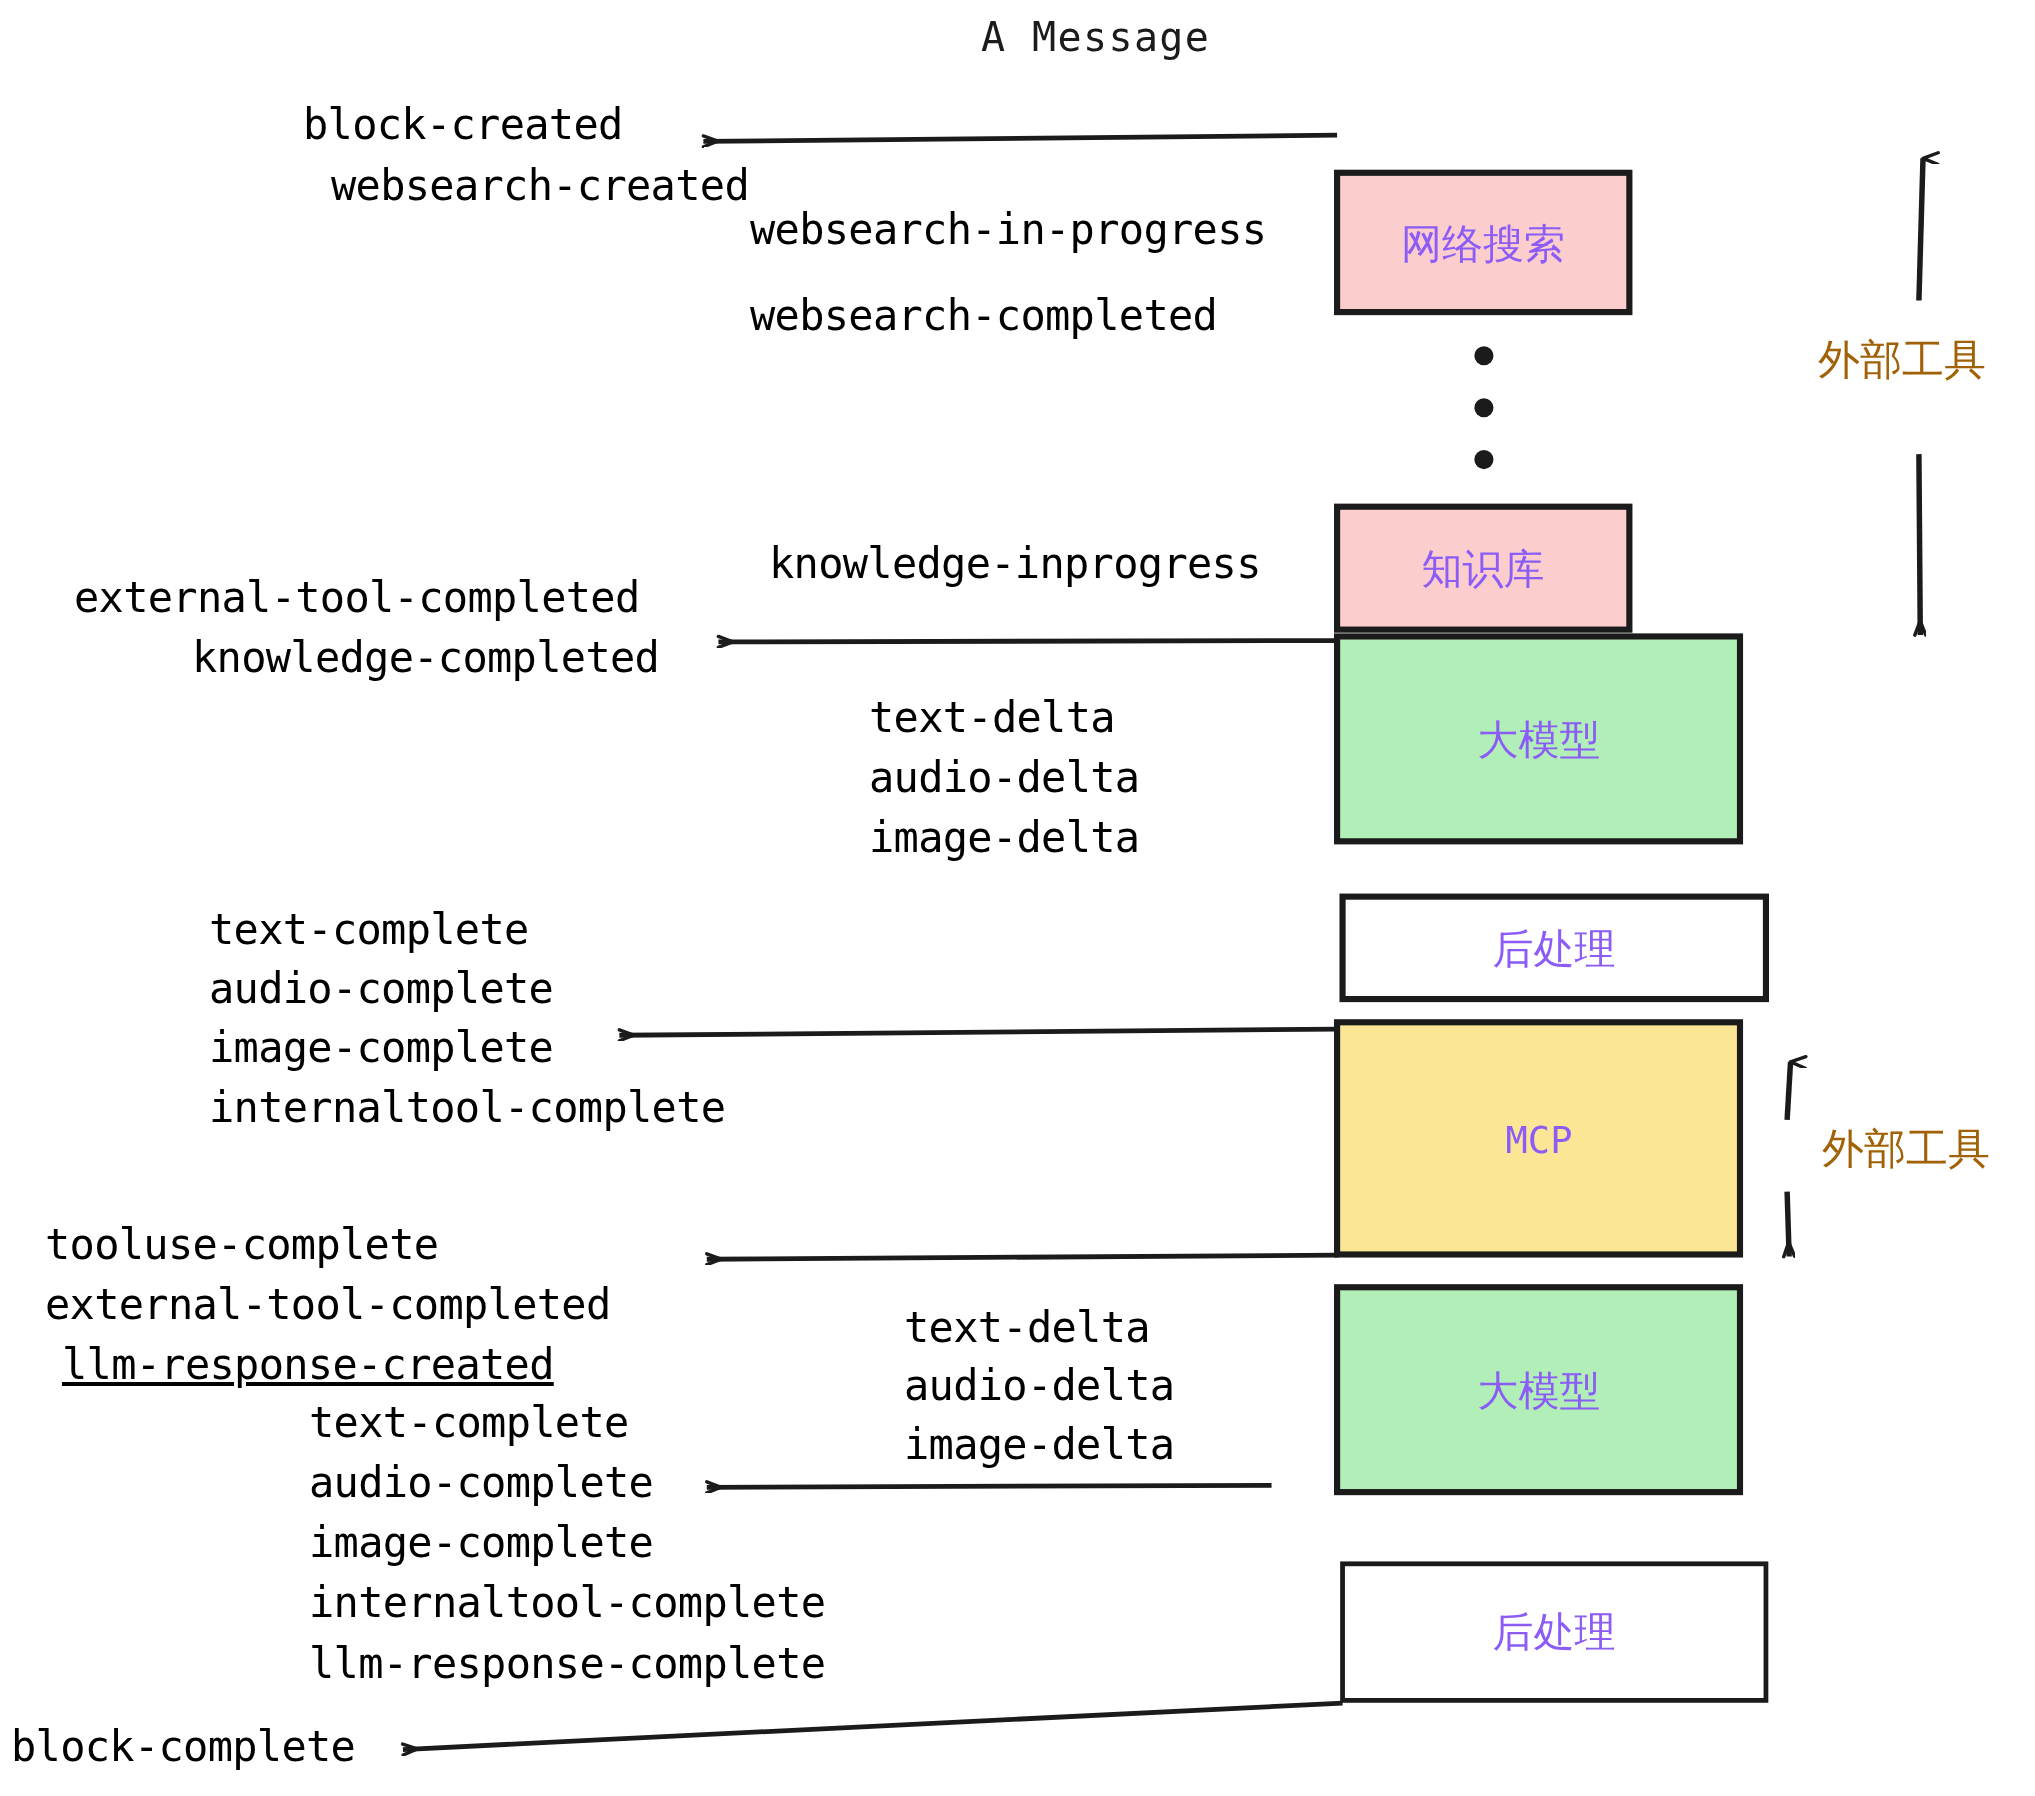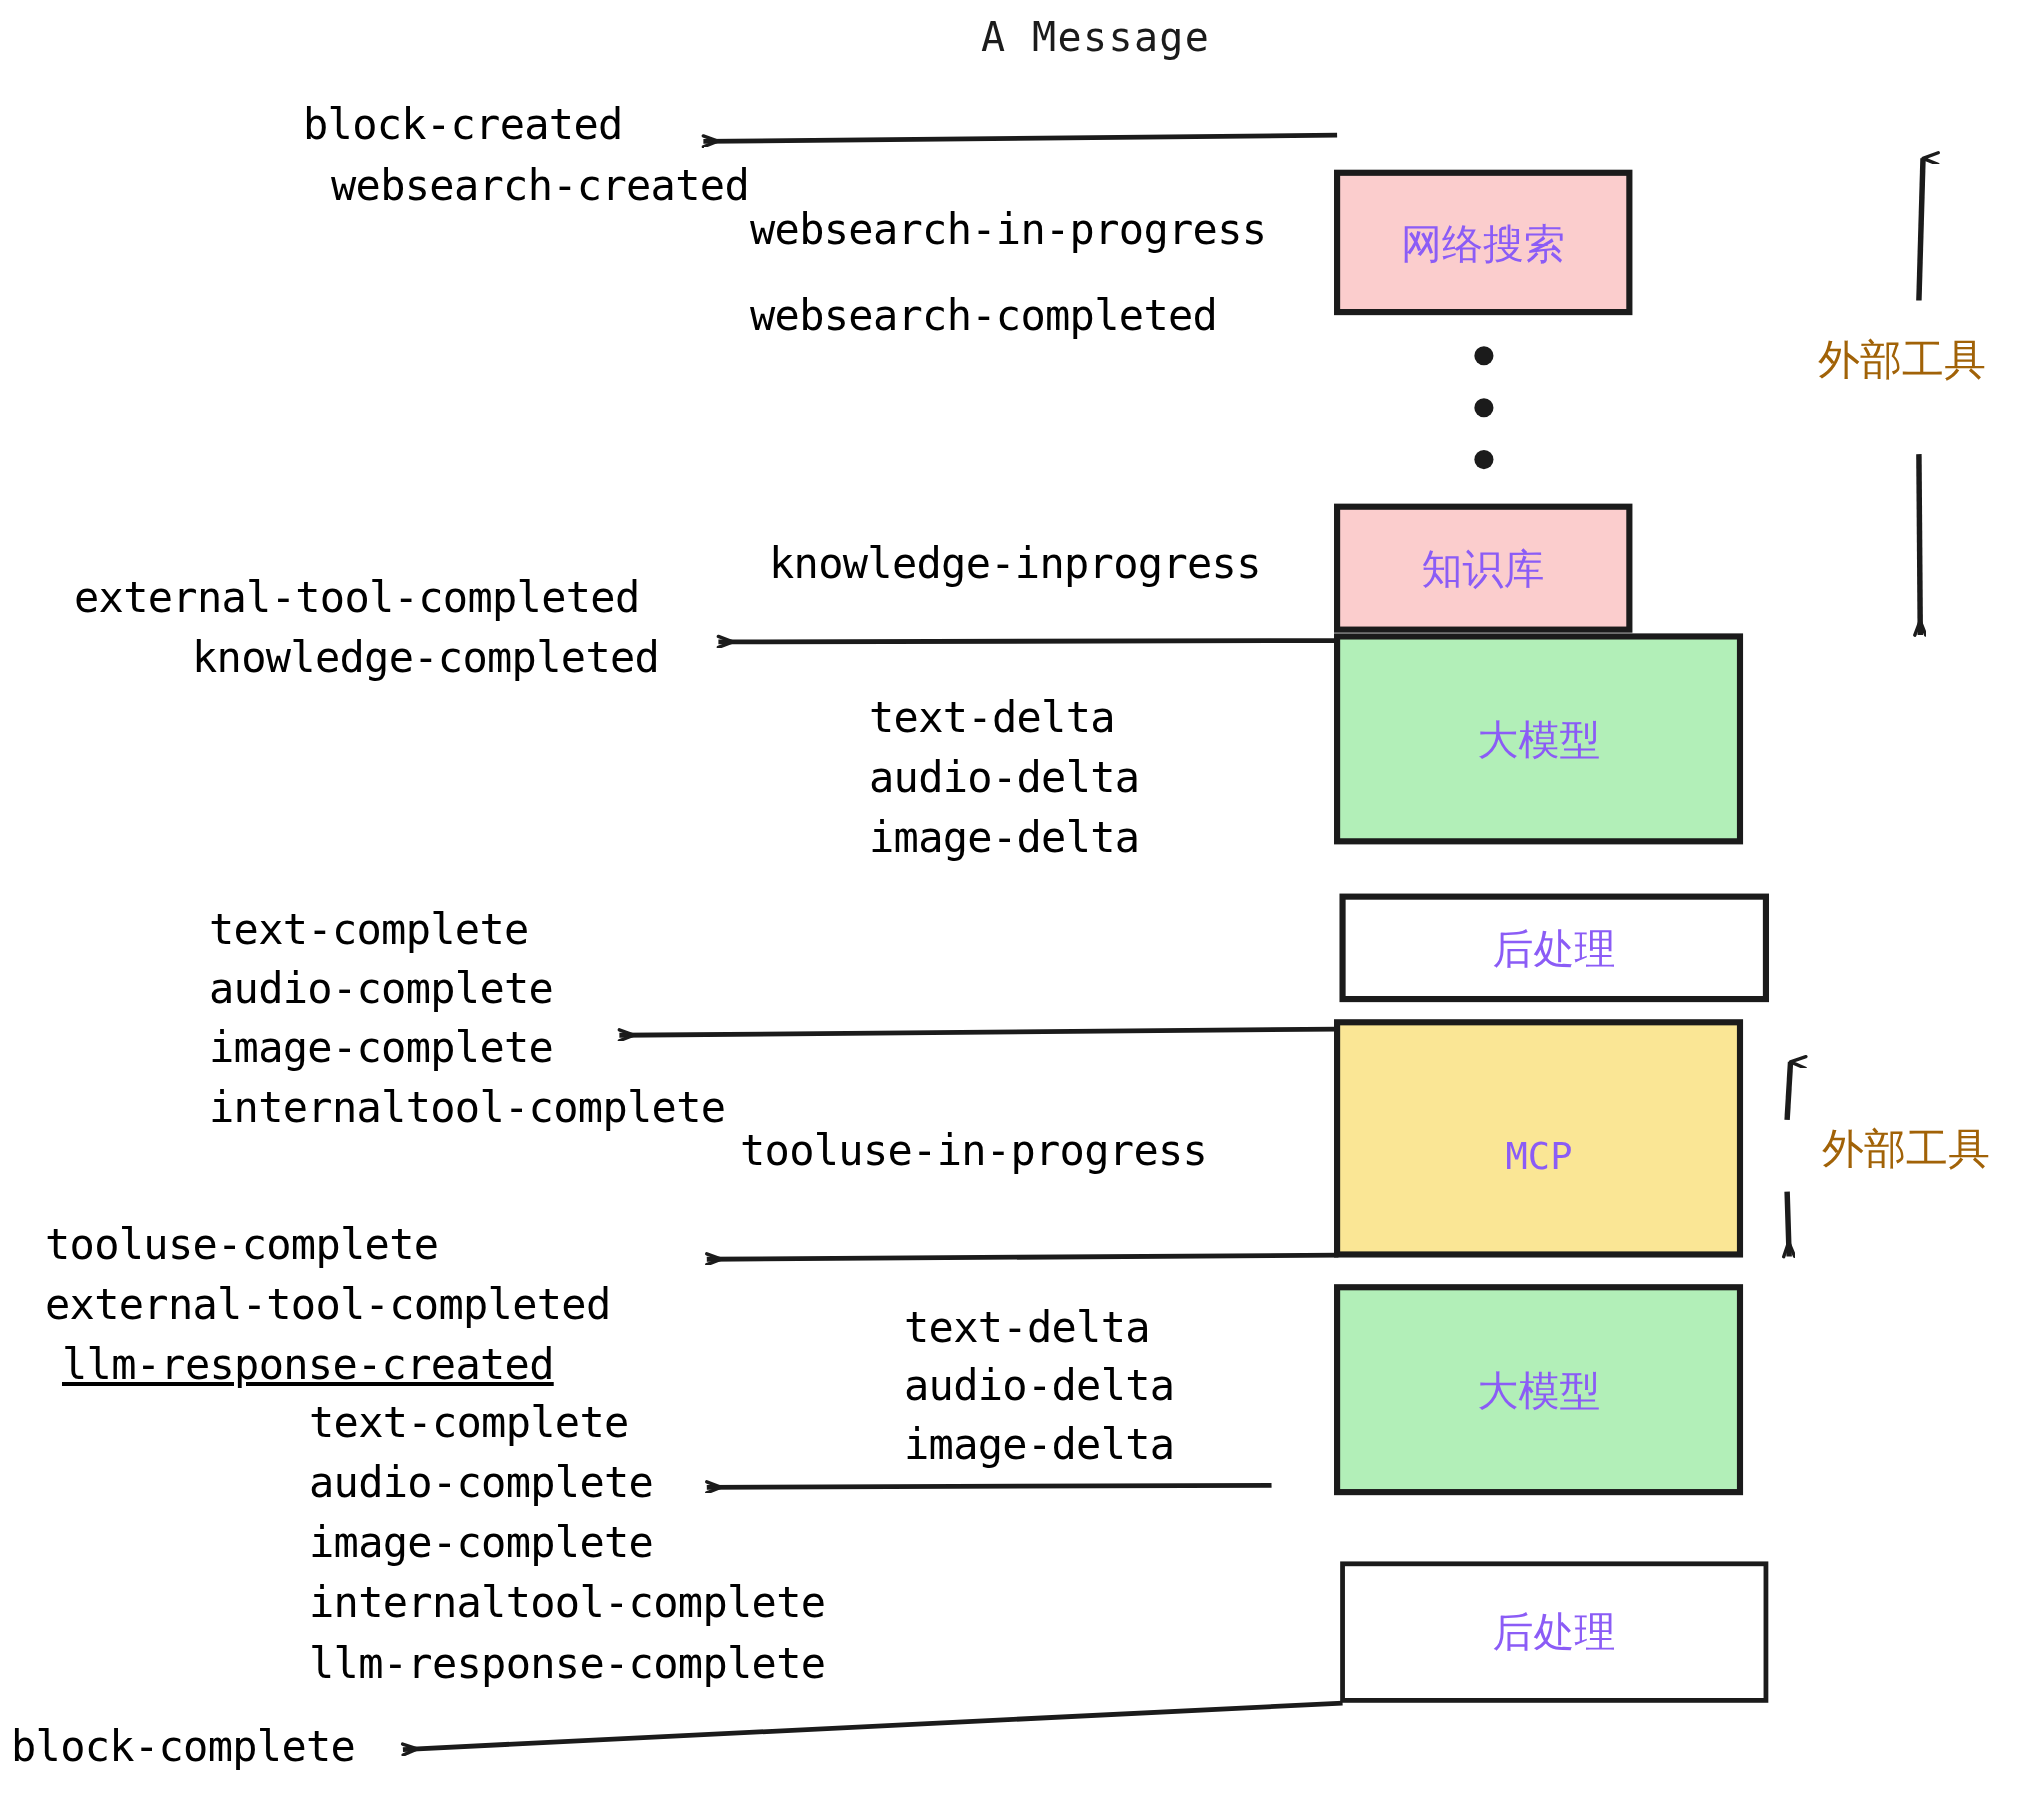--- a/index.html
+++ b/index.html
@@ -28,21 +28,20 @@
     position:absolute;
     font-family:"DejaVu Sans","Liberation Sans",sans-serif;
     font-size:41px;
     color:#8b5cf6;
     white-space:pre;
     transform:translate(-50%,-50%);
   }
   .boxlabel.mono{
     font-family:"DejaVu Sans Mono","Liberation Mono",monospace;
     font-size:37px;
-    margin-top:16px;
   }
   .sidelabel{
     position:absolute;
     font-family:"DejaVu Sans","Liberation Sans",sans-serif;
     font-size:42px;
     color:#a16207;
     white-space:pre;
     transform:translateY(-50%);
   }
 </style>
@@ -121,21 +120,20 @@
   <div class="evt" style="left:192px; top:637px;">knowledge-completed</div>
 
   <div class="evt" style="left:869px; top:697px;">text-delta</div>
   <div class="evt" style="left:869px; top:757px;">audio-delta</div>
   <div class="evt" style="left:869px; top:817px;">image-delta</div>
 
   <div class="evt" style="left:209px; top:909px;">text-complete</div>
   <div class="evt" style="left:209px; top:968px;">audio-complete</div>
   <div class="evt" style="left:209px; top:1027px;">image-complete</div>
   <div class="evt" style="left:209px; top:1087px;">internaltool-complete</div>
-  <div class="evt" style="left:740px; top:1130px;">tooluse-in-progress</div>
 
   <div class="evt" style="left:45px; top:1224px;">tooluse-complete</div>
   <div class="evt" style="left:45px; top:1284px;">external-tool-completed</div>
   <div class="evt" style="left:62px; top:1344px;text-decoration:underline;">llm-response-created</div>
 
   <div class="evt" style="left:904px; top:1307px;">text-delta</div>
   <div class="evt" style="left:904px; top:1365px;">audio-delta</div>
   <div class="evt" style="left:904px; top:1424px;">image-delta</div>
 
   <div class="evt" style="left:309px; top:1402px;">text-complete</div>

